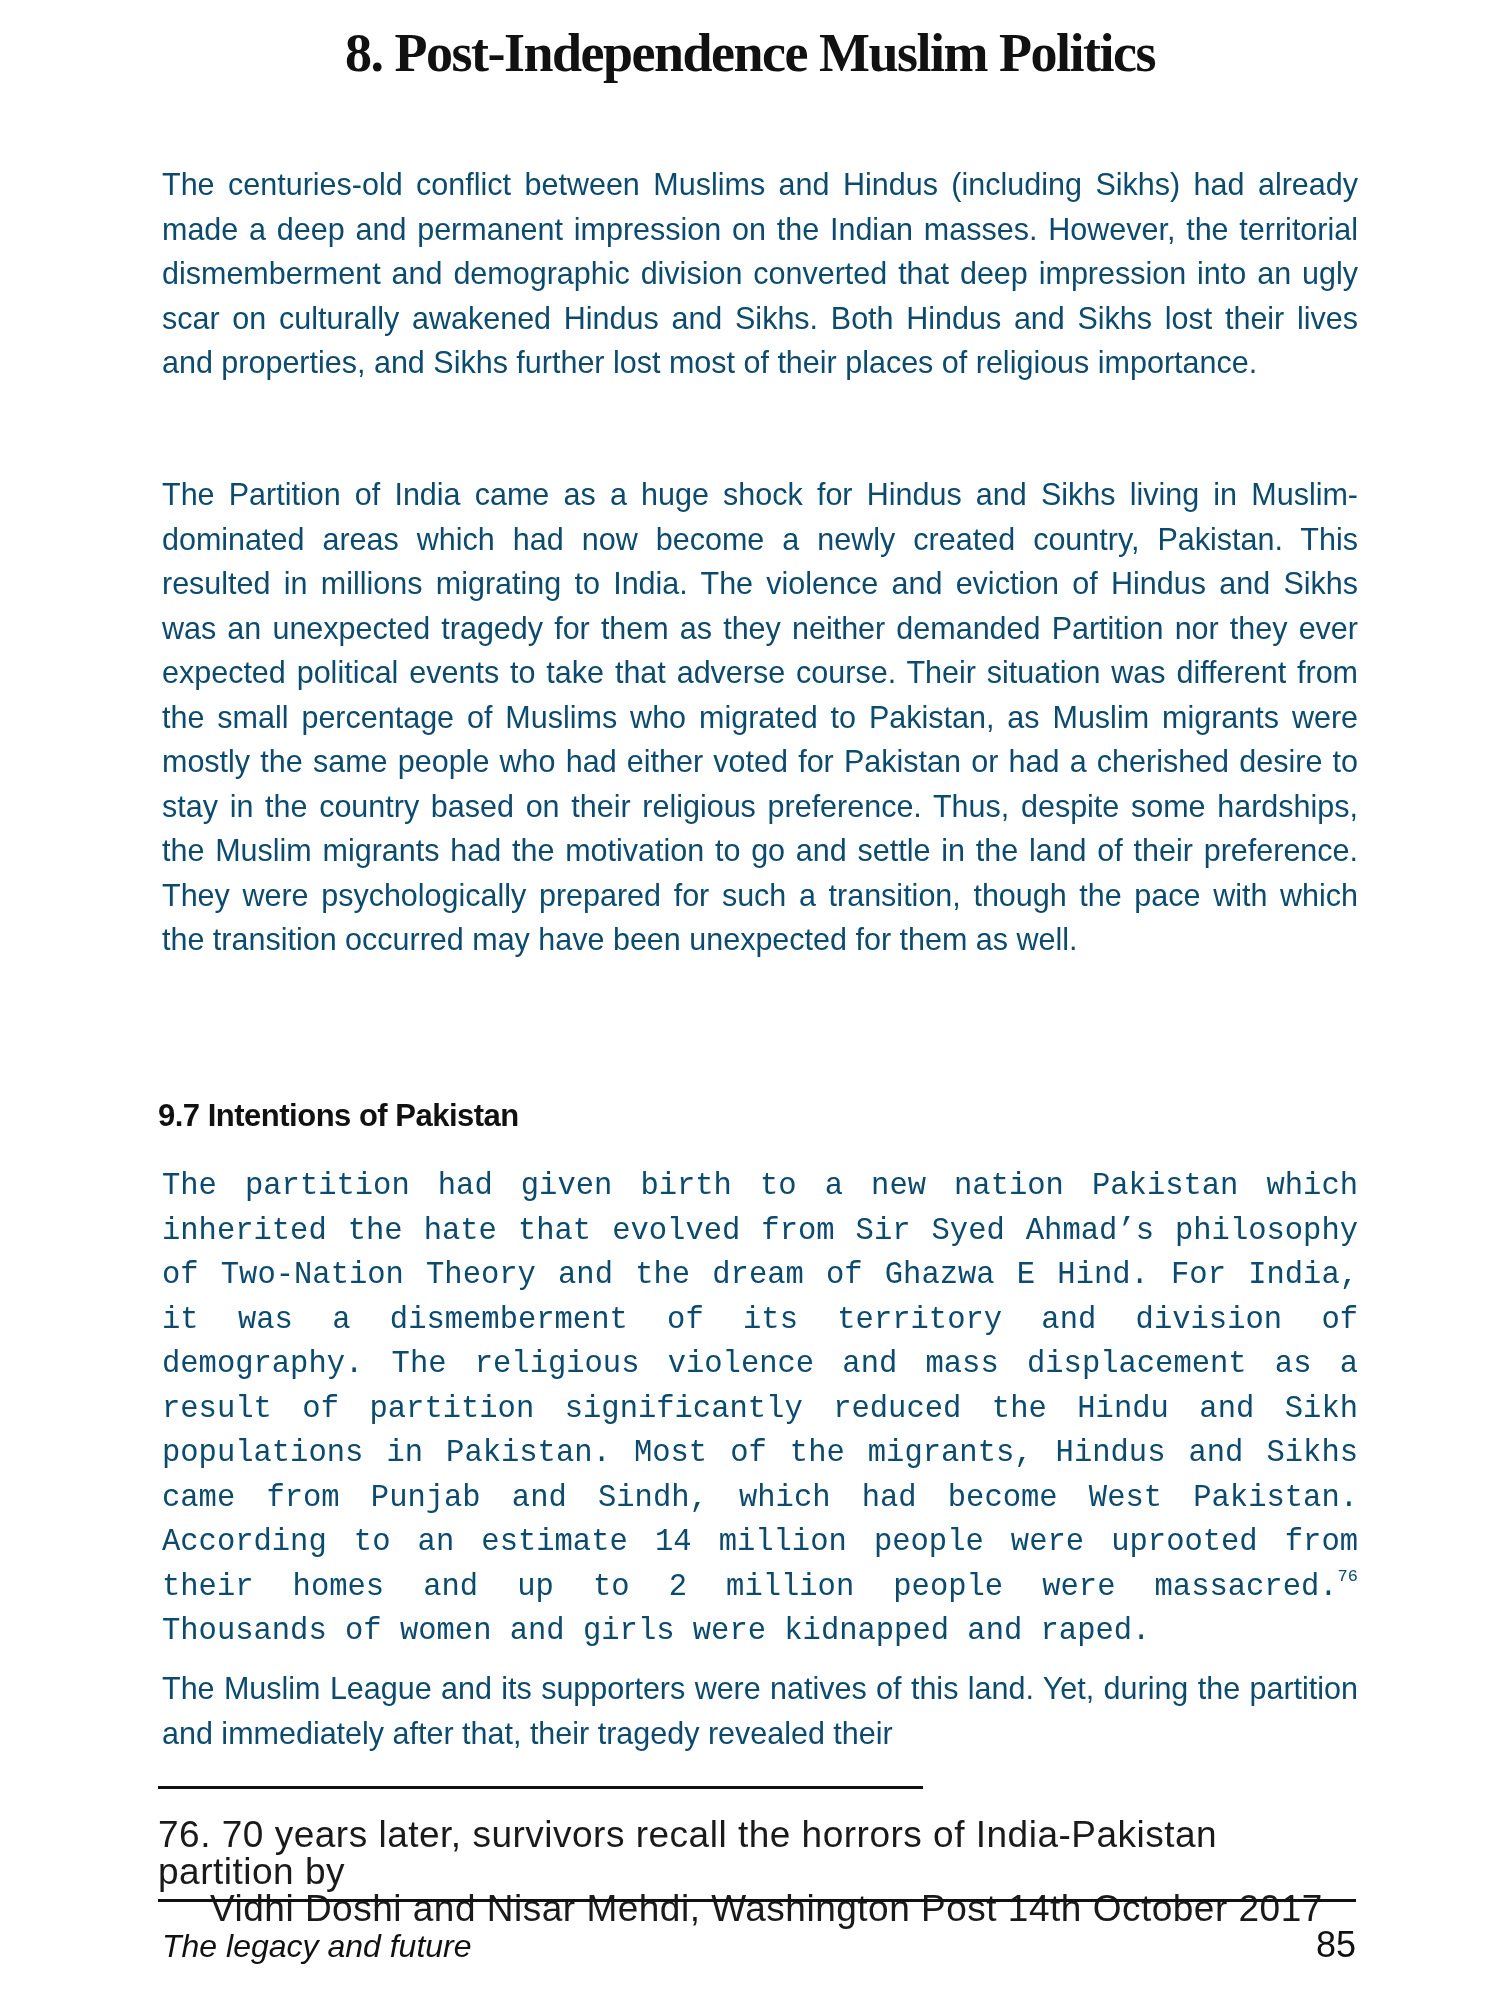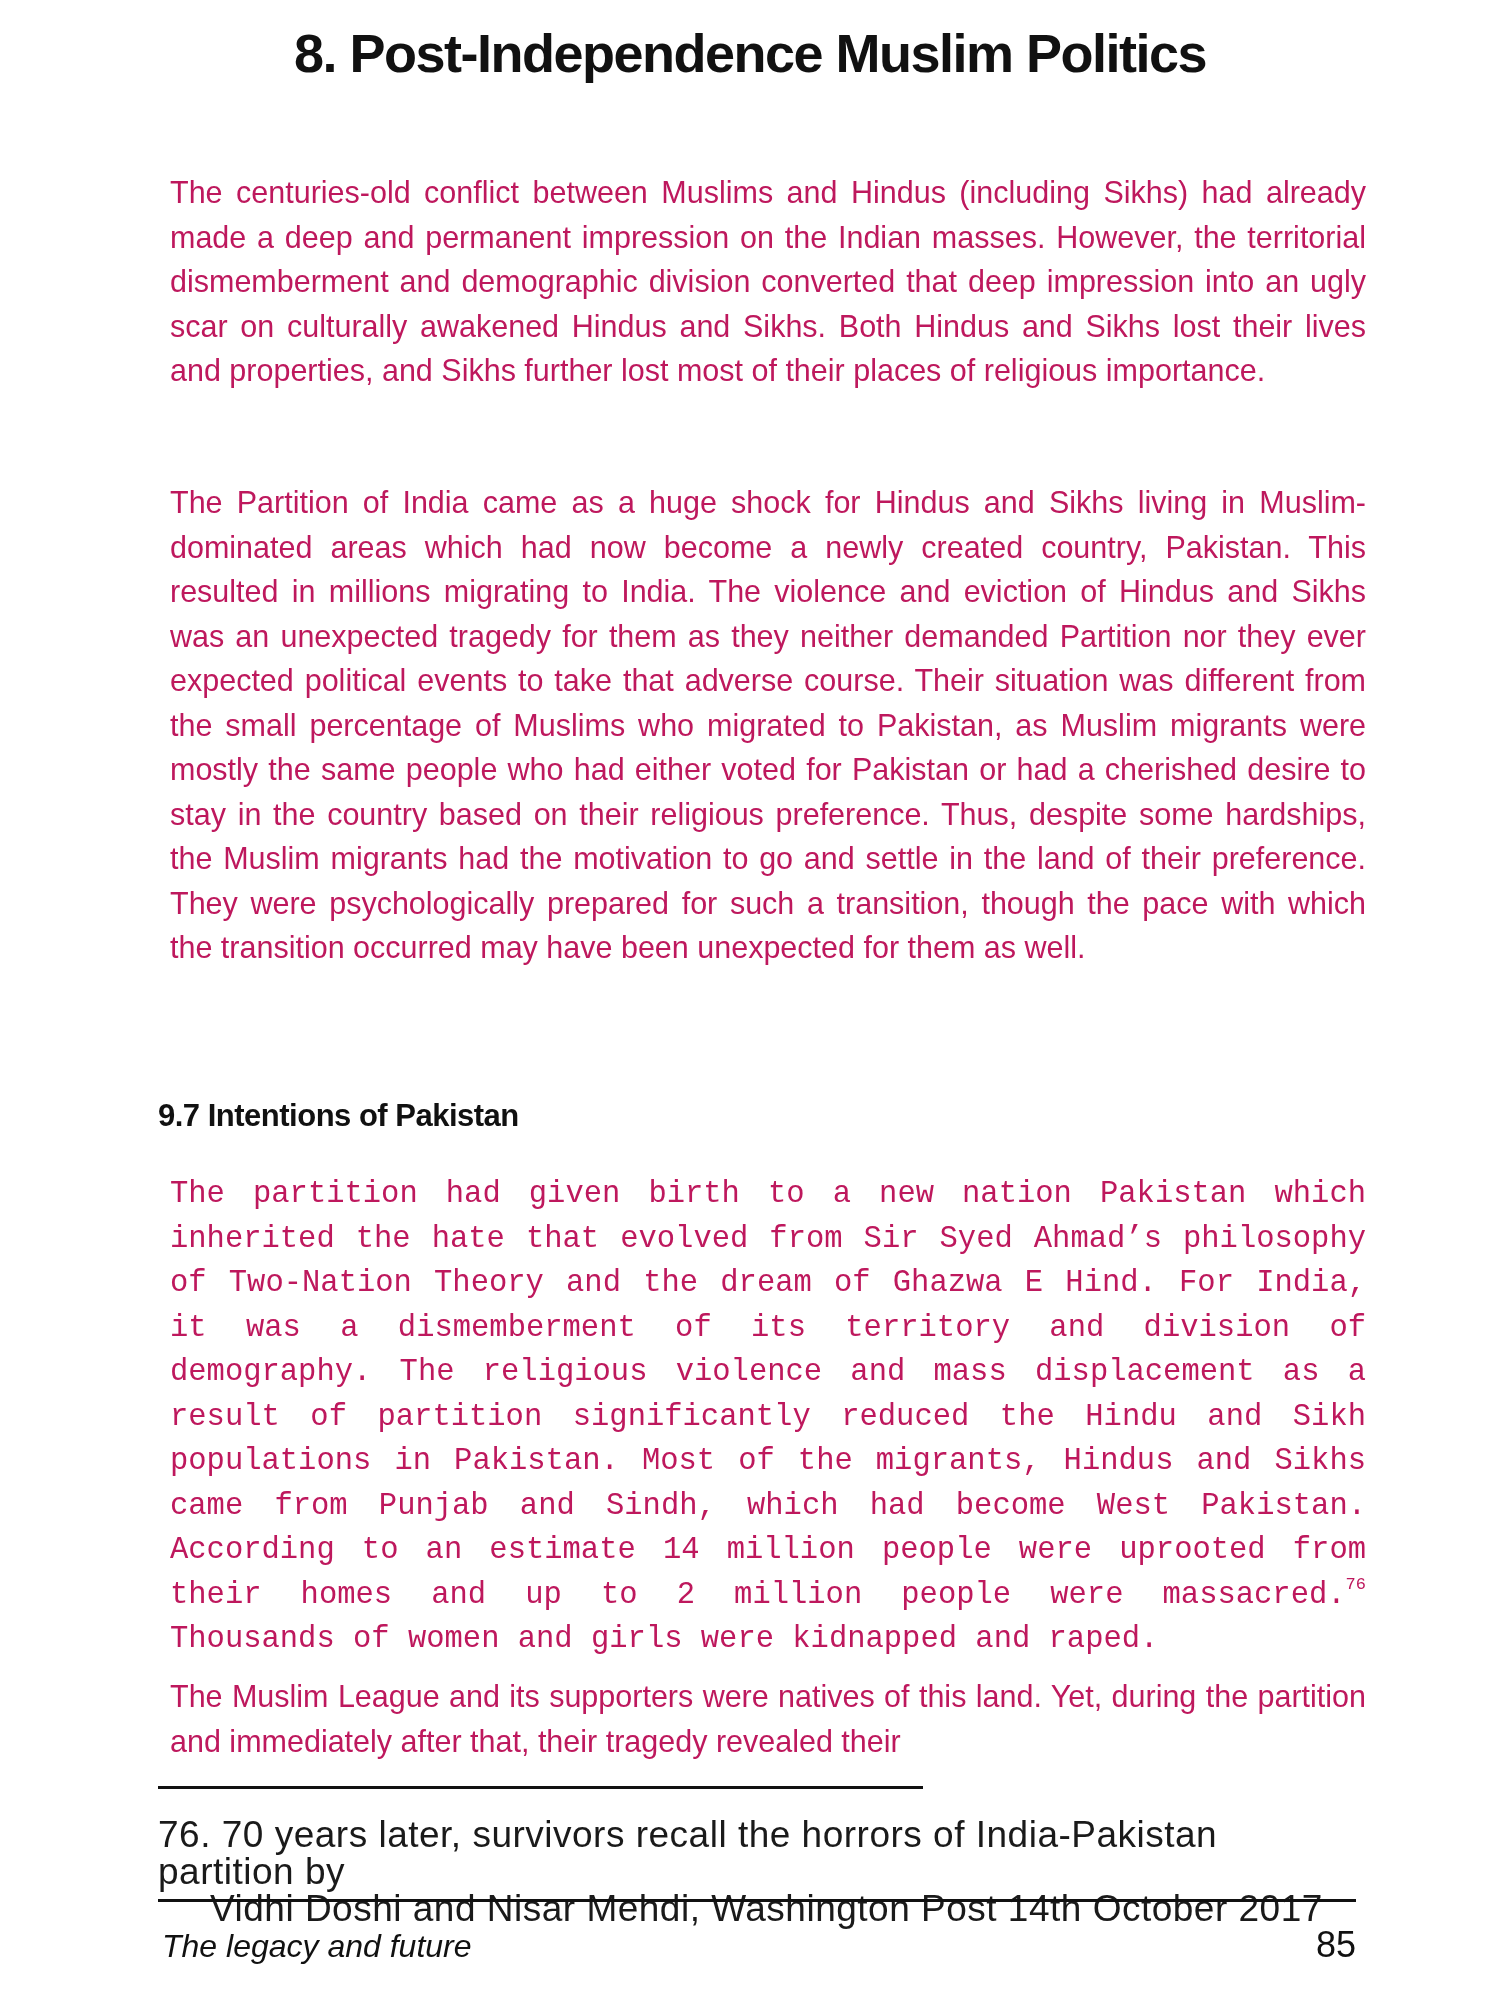--- a/index.html
+++ b/index.html
@@ -11,38 +11,38 @@
       position: relative;
       overflow: hidden;
       font-family: "Liberation Sans", "DejaVu Sans", sans-serif;
     }
     .page-title {
       position: absolute;
       top: 22px;
       left: 0;
       width: 1500px;
       text-align: center;
-      font-family: Liberation Sans, sans-serif;
+      font-family: Liberation Serif, serif;
       font-weight: bold;
       font-size: 54px;
       letter-spacing: -1.5px;
       margin: 0;
       color: #111;
     }
     .body-text {
       position: absolute;
       left: 158px;
       width: 1196px;
     }
     .para {
       font-size: 30.5px;
       line-height: 44.5px;
       text-align: justify;
-      margin: 12px;
-      color: #be185d;
+      margin: 4px;
+      color: #0c4a6e;
     }
     #p1 { top: 158px; }
     #p2 { top: 468px; }
     #h81 { top: 1098px; }
     #p3 { top: 1160px; font-family: Liberation Mono, monospace; }
     #p4 { top: 1662px; }
     .section-heading {
       position: absolute;
       left: 158px;
       font-weight: bold;

